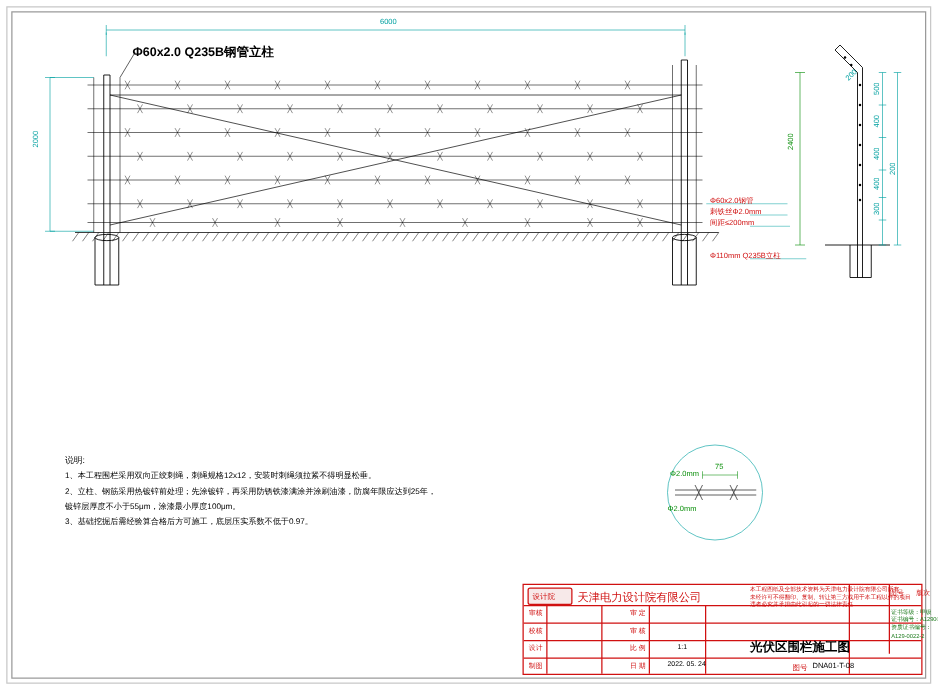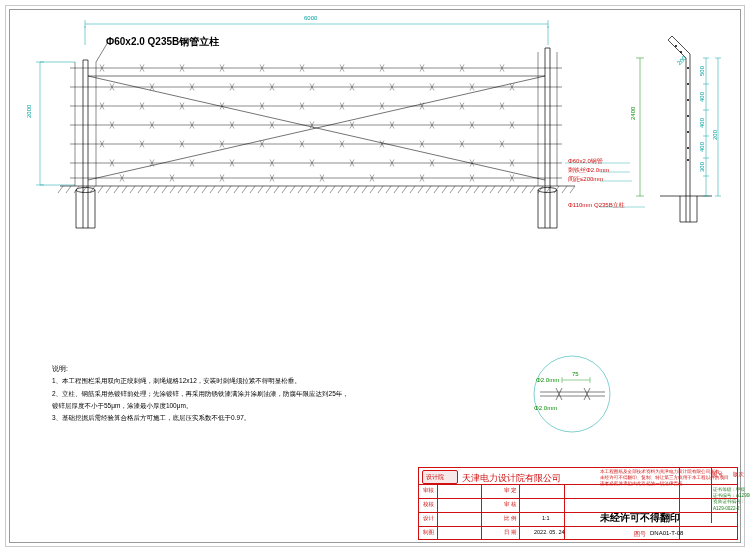--- a/index.html
+++ b/index.html
@@ -417,16 +417,16 @@
   <div class="tbcell" style="left:423px;top:529px;">制图</div>
 
   <div class="tbcell" style="left:504px;top:487px;">审 定</div>
   <div class="tbcell" style="left:504px;top:501px;">审 核</div>
   <div class="tbcell" style="left:504px;top:515px;">比 例</div>
   <div class="tbcell" style="left:504px;top:529px;">日 期</div>
 
   <div class="tbcell blk" style="left:542px;top:515px;">1:1</div>
   <div class="tbcell blk" style="left:534px;top:529px;">2022. 05. 24</div>
 
-  <div class="dtitle" style="left:600px;top:511px;">未经许可不得翻印</div>
+  <div class="dtitle" style="left:600px;top:511px;">光伏区围栏施工图</div>
   <div class="tbcell blk" style="left:650px;top:530px;font-size:6px;">DNA01-T-08</div>
   <div class="tbcell" style="left:634px;top:530px;font-size:6px;">图号</div>
 </div>
 
 </body></html>

